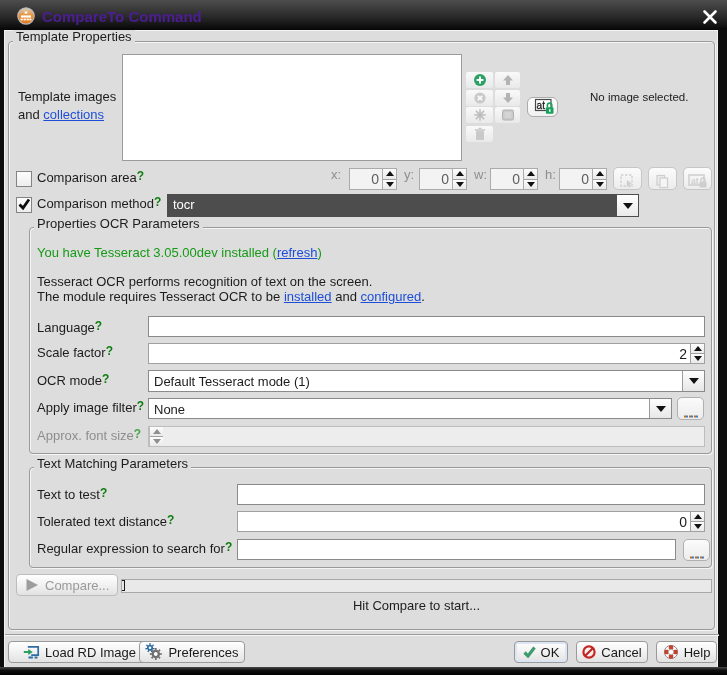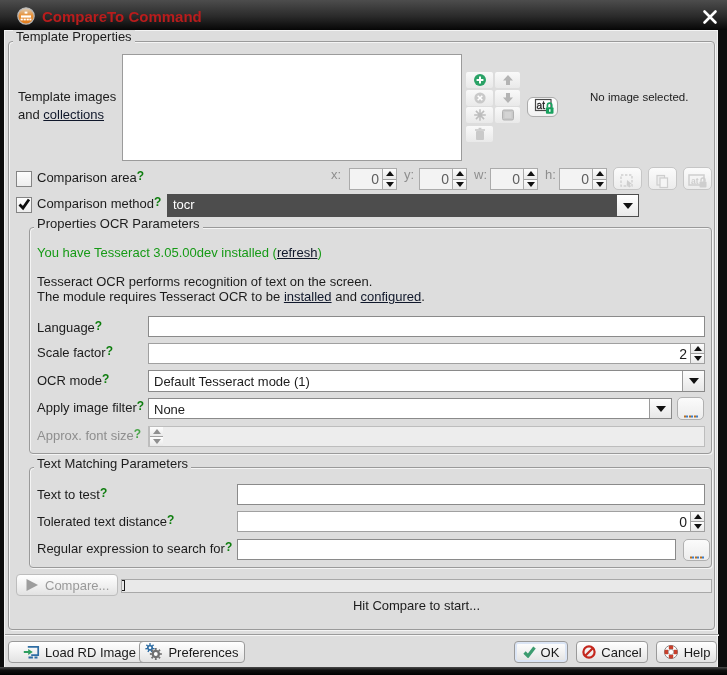--- a/index.html
+++ b/index.html
@@ -1,20 +1,20 @@
 <!DOCTYPE html>
 <html><head><meta charset="utf-8"><style>
 html,body{margin:0;padding:0}
 *{box-sizing:border-box}
 #win{position:relative;width:727px;height:675px;background:#dddddd;font-family:"Liberation Sans",sans-serif;overflow:hidden}
 .ab{position:absolute}
 .lbl{position:absolute;font-size:13px;color:#1c1c1c;white-space:nowrap;line-height:14px}
 .dis{color:#8e8e8e}
 .q{color:#0e7d0e;font-weight:bold;font-size:12px;vertical-align:2px}
-a.lk{color:#0f172a;text-decoration:underline}
+a.lk{color:#1d4ed8;text-decoration:underline}
 .grp{position:absolute;border:1px solid #9a9a9a;border-radius:4px;box-shadow:1px 1px 0 #f4f4f4,inset 1px 1px 0 #f4f4f4}
 .gt{position:absolute;top:-7px;left:5px;background:#dddddd;padding:0 3px;font-size:13px;color:#1c1c1c;line-height:14px;white-space:nowrap}
 .field{position:absolute;background:#fff;border:1px solid #8a8a8a}
 .cb{position:absolute;width:16px;height:16px;background:linear-gradient(#fdfdfd,#ededed);border:1.5px solid #848484}
 .flatb{position:absolute;background:linear-gradient(#f9f9f9,#e9e9e9);border-radius:2px;display:flex;align-items:center;justify-content:center}
 .rbtn{position:absolute;border:1px solid #c6c6c6;border-radius:5px;background:linear-gradient(#fbfbfb,#ececec);display:flex;align-items:flex-end;justify-content:center}
 .btn{position:absolute;border:1px solid #9a9a9a;border-radius:4px;background:linear-gradient(#ffffff,#f0f0f0 55%,#e2e2e2);font-size:13px;color:#1a1a1a;display:flex;align-items:center;justify-content:center;gap:5px}
 .spin{position:absolute;border:1px solid #a0a0a0;background:#fff;display:flex}
 .spintxt{flex:1;font-size:14px;color:#1c1c1c;text-align:right;padding:2px 3px 0 0}
 .spbtns{width:14px;border-left:1px solid #a0a0a0;display:flex;flex-direction:column}
@@ -40,21 +40,21 @@
         </linearGradient>
       </defs>
  <circle cx="9" cy="9" r="8.2" fill="url(#tic)" stroke="#b8b8b8" stroke-width="1.2"></circle>
  <rect x="7.6" y="4.6" width="2.8" height="2" fill="#fff"></rect>
  <rect x="4" y="8.4" width="10" height="2.2" fill="#fff"></rect>
  <rect x="3.6" y="11.6" width="2.2" height="1.8" fill="#fff"></rect>
       <rect x="6.6" y="11.6" width="2.2" height="1.8" fill="#fff"></rect>
       <rect x="9.6" y="11.6" width="2.2" height="1.8" fill="#fff"></rect>
       <rect x="12.4" y="11.6" width="2" height="1.8" fill="#fff"></rect>
 </svg>
-<div class="ab" style="left:42px;top:8px;font-size:15px;font-weight:bold;color:#b91c1c">CompareTo Command</div>
+<div class="ab" style="left:42px;top:8px;font-size:15px;font-weight:bold;color:#4c1d95">CompareTo Command</div>
 <svg class="ab" style="left:702px;top:9px" width="16" height="16" viewBox="0 0 16 16">
  <path d="M2.5 2.5 L13.5 13.5 M13.5 2.5 L2.5 13.5" stroke="#fff" stroke-width="2.6" stroke-linecap="round"></path>
 </svg>
 
 <div class="ab" style="left:0;top:30px;width:727px;height:1px;background:#f4f4f4"></div>
 <div class="ab" style="left:0;top:30px;width:4px;height:637px;background:#0d0d0d"></div>
 <div class="ab" style="left:4px;top:30px;width:1px;height:637px;background:#f2f2f2"></div>
 <div class="ab" style="left:718px;top:30px;width:9px;height:637px;background:#0d0d0d"></div>
 <div class="ab" style="left:717px;top:30px;width:1px;height:637px;background:#f2f2f2"></div>
 <div class="ab" style="left:0;top:667px;width:727px;height:8px;background:linear-gradient(#4a4a4a,#101010 40%,#000)"></div>

